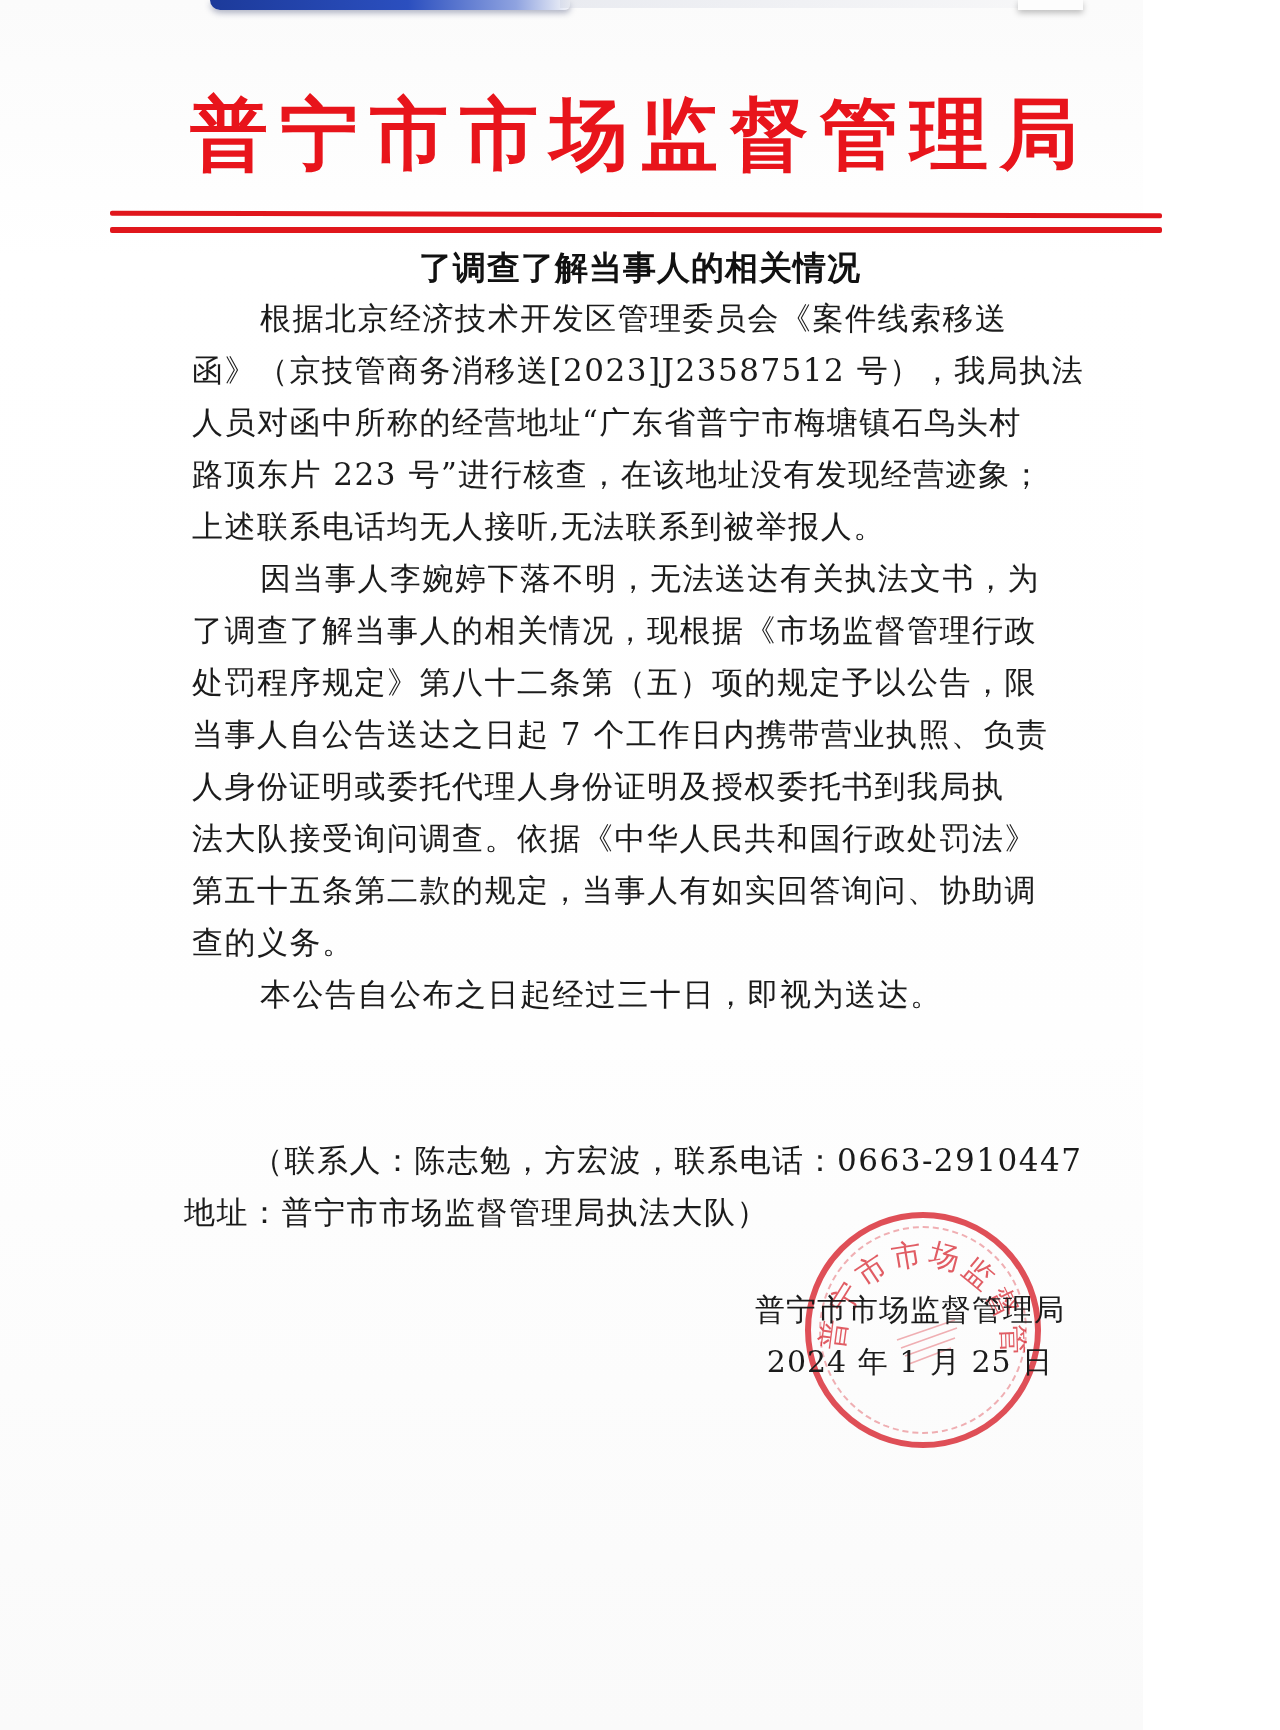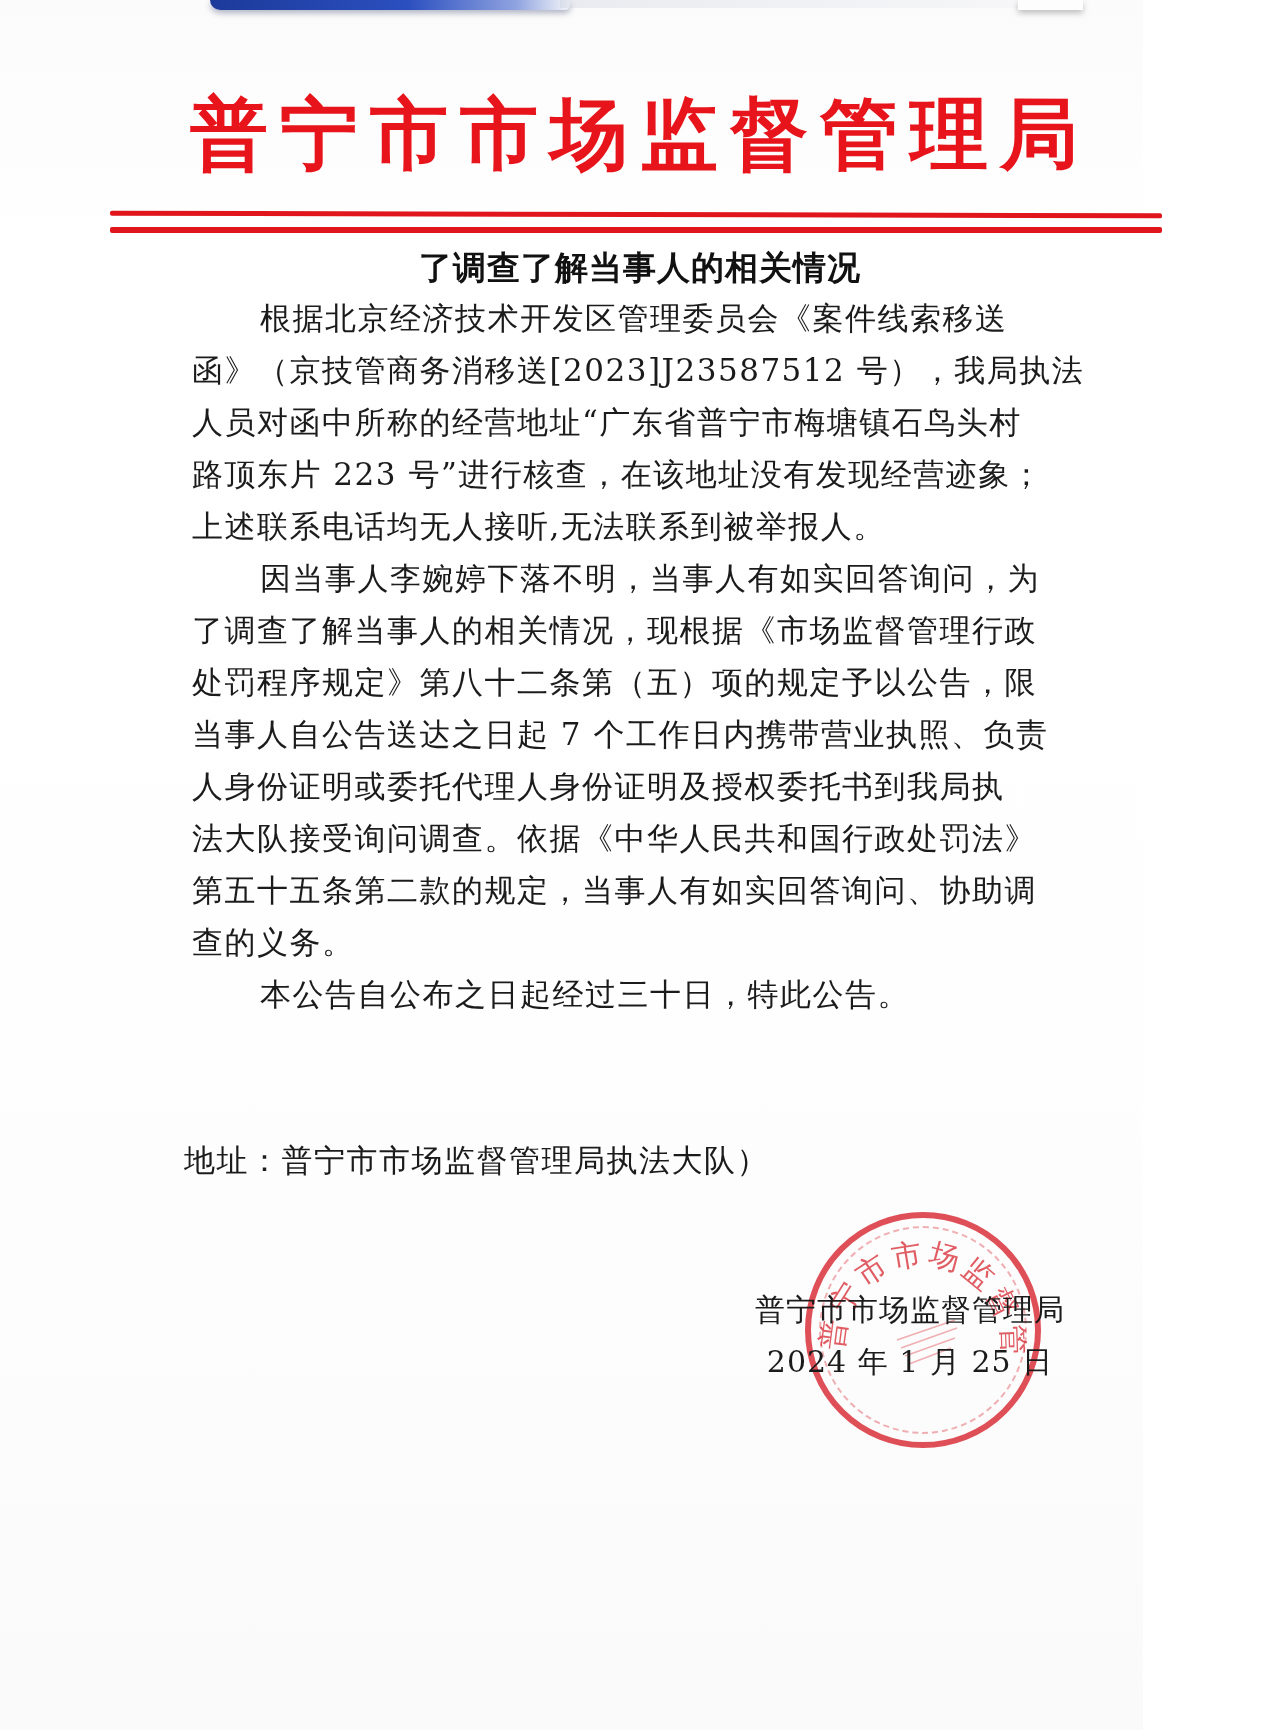--- a/index.html
+++ b/index.html
@@ -168,37 +168,38 @@
 
     <p>
       <span class="para-line indent">根据北京经济技术开发区管理委员会《案件线索移送</span>
       <span class="para-line">函》（京技管商务消移送[2023]J23587512 号），我局执法</span>
       <span class="para-line">人员对函中所称的经营地址“广东省普宁市梅塘镇石鸟头村</span>
       <span class="para-line">路顶东片 223 号”进行核查，在该地址没有发现经营迹象；</span>
       <span class="para-line">上述联系电话均无人接听,无法联系到被举报人。</span>
     </p>
 
     <p>
-      <span class="para-line indent">因当事人李婉婷下落不明，当事人有如实回答询问，为</span>
+      <span class="para-line indent">因当事人李婉婷下落不明，无法送达有关执法文书，为</span>
       <span class="para-line">了调查了解当事人的相关情况，现根据《市场监督管理行政</span>
       <span class="para-line">处罚程序规定》第八十二条第（五）项的规定予以公告，限</span>
       <span class="para-line">当事人自公告送达之日起 7 个工作日内携带营业执照、负责</span>
       <span class="para-line">人身份证明或委托代理人身份证明及授权委托书到我局执</span>
       <span class="para-line">法大队接受询问调查。依据《中华人民共和国行政处罚法》</span>
       <span class="para-line">第五十五条第二款的规定，当事人有如实回答询问、协助调</span>
       <span class="para-line">查的义务。</span>
     </p>
 
     <p>
-      <span class="para-line indent">本公告自公布之日起经过三十日，特此公告。</span>
+      <span class="para-line indent">本公告自公布之日起经过三十日，即视为送达。</span>
     </p>
 
   </div>
 
   <div class="contact-block">
+    <span class="para-line indent">（联系人：陈志勉，方宏波，联系电话：0663-2910447</span>
     <span class="para-line">地址：普宁市市场监督管理局执法大队）</span>
   </div>
 
   <div class="stamp">
     <div class="stamp-inner-ring"></div>
     <svg width="236" height="236" viewBox="0 0 236 236">
       <defs>
         <path id="sealArc" d="M 40 150 A 80 80 0 1 1 196 150" fill="none"></path>
       </defs>
       <text font-size="30" fill="rgba(214,30,40,0.72)" font-family="DejaVu Serif, serif" letter-spacing="4">

